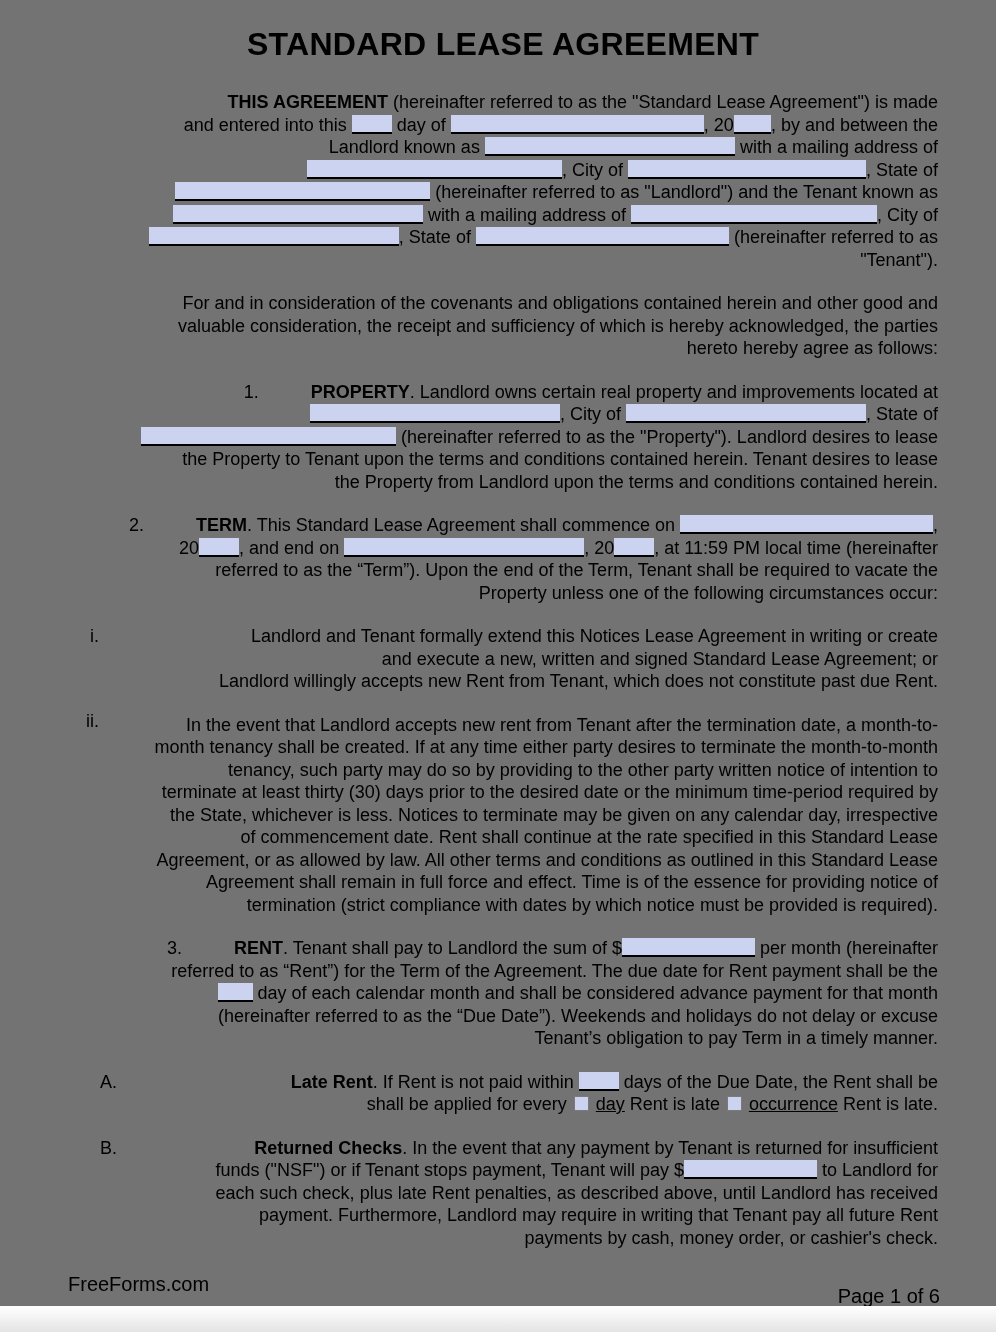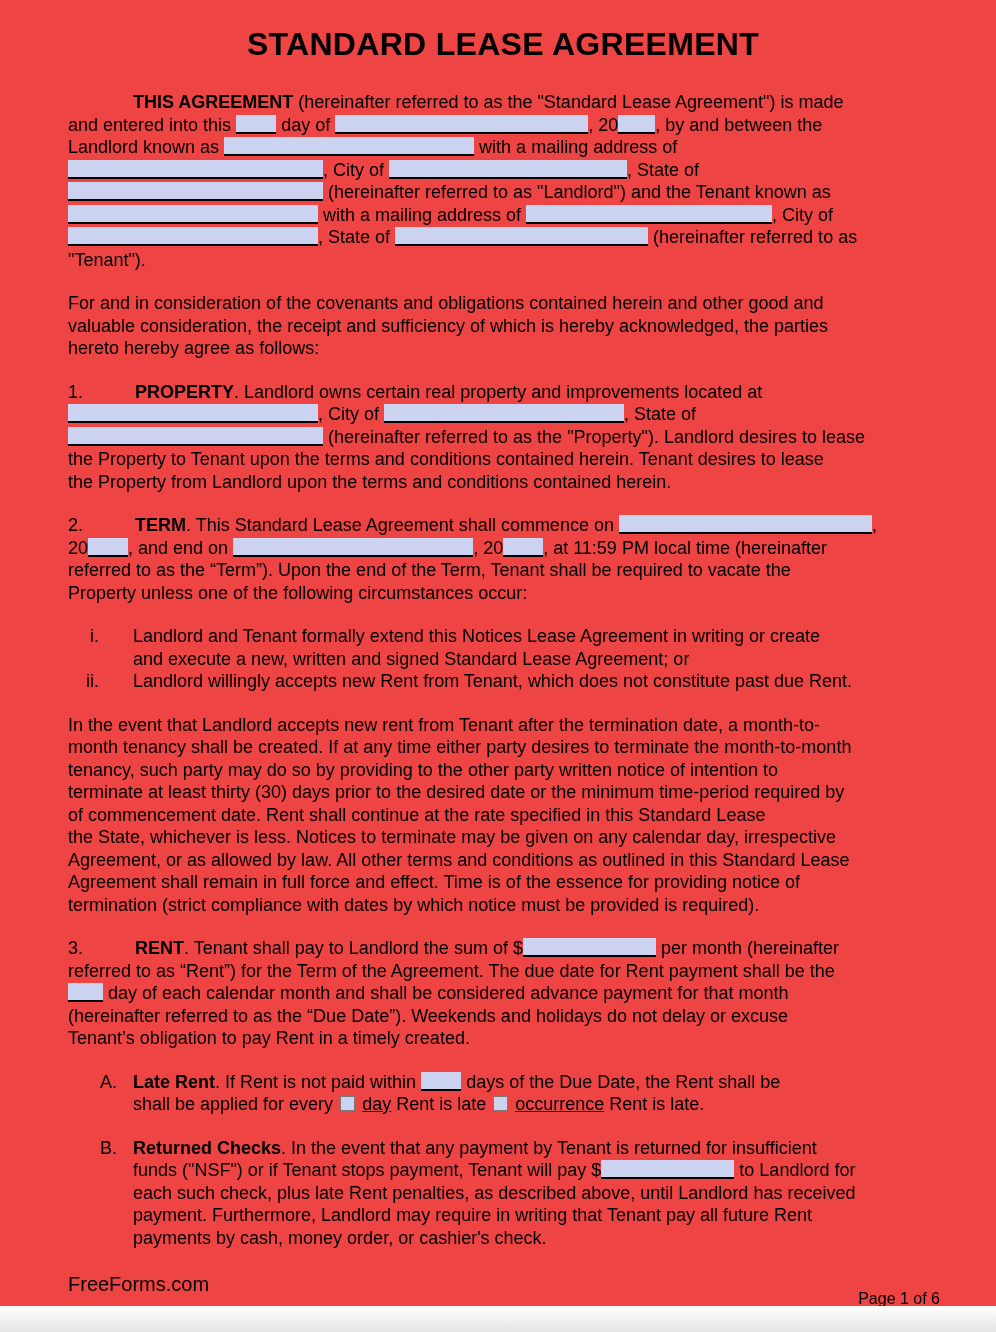--- a/index.html
+++ b/index.html
@@ -1,34 +1,34 @@
 <!DOCTYPE html>
 <html style="--field-bg: #ccd3f0; --checkbox-border: #7a7a7a;"><head>
 <meta charset="utf-8">
 <style>
   html, body { margin: 0; padding: 0; background: #ffffff; }
   .page {
     position: relative;
     width: 996px;
     height: 1332px;
-    background: #ef4444;
+    background: #737373;
     font-family: "Liberation Sans", sans-serif;
     font-size: 18px;
     color: #000000;
     overflow: hidden;
   }
   .content { padding: 26px 58px 0 68px; }
   .doc-title {
     margin: 0 0 28px 0;
     text-align: center;
     font-size: 32px;
     font-weight: bold;
     letter-spacing: 0.3px;
   }
-  .block { margin: 0 0 21px 0; }
+  .block { margin: 0 0 21px 0; text-align: right; }
   .block:last-child { margin-bottom: 0; }
   .line {
     position: relative;
     height: 22.5px;
     line-height: 22.5px;
     white-space: nowrap;
   }
   .marker { position: absolute; top: 0; }
   .bold { font-weight: bold; }
   .underlined { text-decoration: underline; }
@@ -52,21 +52,21 @@
   .footer-left {
     position: absolute;
     left: 68px;
     bottom: 36px;
     font-size: 20px;
   }
   .footer-right {
     position: absolute;
     right: 56px;
     bottom: 24px;
-    font-size: 16px;
+    font-size: 20px;
   }
   .bottom-shade {
     position: absolute;
     left: 0; right: 0; bottom: 0;
     height: 26px;
     background: linear-gradient(#ffffff, #e4e4e4);
     pointer-events: none;
   }
 </style>
 </head>
@@ -100,39 +100,39 @@
         </div>
         <div class="block">
           <div class="line"><span>2.</span><span class="tab" style="width: 52px;"></span><span class="bold">TERM</span><span>. This Standard Lease Agreement shall commence on </span><span class="blank" style="width: 253px;"></span><span>,</span></div>
           <div class="line"><span>20</span><span class="blank" style="width: 40px;"></span><span>, and end on </span><span class="blank" style="width: 240px;"></span><span>, 20</span><span class="blank" style="width: 40px;"></span><span>, at 11:59 PM local time (hereinafter</span></div>
           <div class="line"><span>referred to as the “Term”). Upon the end of the Term, Tenant shall be required to vacate the</span></div>
           <div class="line"><span>Property unless one of the following circumstances occur:</span></div>
         </div>
         <div class="block">
           <div class="line" style="padding-left: 65px;"><span class="marker" style="left: 22px;">i.</span><span>Landlord and Tenant formally extend this Notices Lease Agreement in writing or create</span></div>
           <div class="line" style="padding-left: 65px;"><span>and execute a new, written and signed Standard Lease Agreement; or</span></div>
-          <div class="line" style="padding-left: 65px;"><span class="marker" style="left: 18px;">ii.</span><span>Landlord willingly accepts new Rent from Tenant, which does not constitute past due Rent.</span></div>
+          <div class="line" style="padding-left: 65px;"><span class="marker" style="left: 18px; margin-top: 40px;">ii.</span><span>Landlord willingly accepts new Rent from Tenant, which does not constitute past due Rent.</span></div>
         </div>
         <div class="block">
           <div class="line"><span>In the event that Landlord accepts new rent from Tenant after the termination date, a month-to-</span></div>
           <div class="line"><span>month tenancy shall be created. If at any time either party desires to terminate the month-to-month</span></div>
           <div class="line"><span>tenancy, such party may do so by providing to the other party written notice of intention to</span></div>
           <div class="line"><span>terminate at least thirty (30) days prior to the desired date or the minimum time-period required by</span></div>
+          <div class="line"><span>the State, whichever is less. Notices to terminate may be given on any calendar day, irrespective</span></div>
           <div class="line"><span>of commencement date. Rent shall continue at the rate specified in this Standard Lease</span></div>
-          <div class="line"><span>the State, whichever is less. Notices to terminate may be given on any calendar day, irrespective</span></div>
           <div class="line"><span>Agreement, or as allowed by law. All other terms and conditions as outlined in this Standard Lease</span></div>
           <div class="line"><span>Agreement shall remain in full force and effect. Time is of the essence for providing notice of</span></div>
           <div class="line"><span>termination (strict compliance with dates by which notice must be provided is required).</span></div>
         </div>
         <div class="block">
           <div class="line"><span>3.</span><span class="tab" style="width: 52px;"></span><span class="bold">RENT</span><span>. Tenant shall pay to Landlord the sum of $</span><span class="blank" style="width: 133px;"></span><span> per month (hereinafter</span></div>
           <div class="line"><span>referred to as “Rent”) for the Term of the Agreement. The due date for Rent payment shall be the</span></div>
           <div class="line"><span class="blank" style="width: 35px;"></span><span> day of each calendar month and shall be considered advance payment for that month</span></div>
           <div class="line"><span>(hereinafter referred to as the “Due Date”). Weekends and holidays do not delay or excuse</span></div>
-          <div class="line"><span>Tenant’s obligation to pay Rent in a timely created.</span></div>
+          <div class="line"><span>Tenant’s obligation to pay Term in a timely manner.</span></div>
         </div>
         <div class="block">
           <div class="line" style="padding-left: 65px;"><span class="marker" style="left: 32px;">A.</span><span class="bold">Late Rent</span><span>. If Rent is not paid within </span><span class="blank" style="width: 40px;"></span><span> days of the Due Date, the Rent shall be</span></div>
           <div class="line" style="padding-left: 65px;"><span>shall be applied for every </span><span class="checkbox"></span><span> </span><span class="underlined">day</span><span> Rent is late </span><span class="checkbox"></span><span> </span><span class="underlined">occurrence</span><span> Rent is late.</span></div>
         </div>
         <div class="block">
           <div class="line" style="padding-left: 65px;"><span class="marker" style="left: 32px;">B.</span><span class="bold">Returned Checks</span><span>. In the event that any payment by Tenant is returned for insufficient</span></div>
           <div class="line" style="padding-left: 65px;"><span>funds ("NSF") or if Tenant stops payment, Tenant will pay $</span><span class="blank" style="width: 133px;"></span><span> to Landlord for</span></div>
           <div class="line" style="padding-left: 65px;"><span>each such check, plus late Rent penalties, as described above, until Landlord has received</span></div>
           <div class="line" style="padding-left: 65px;"><span>payment. Furthermore, Landlord may require in writing that Tenant pay all future Rent</span></div>

